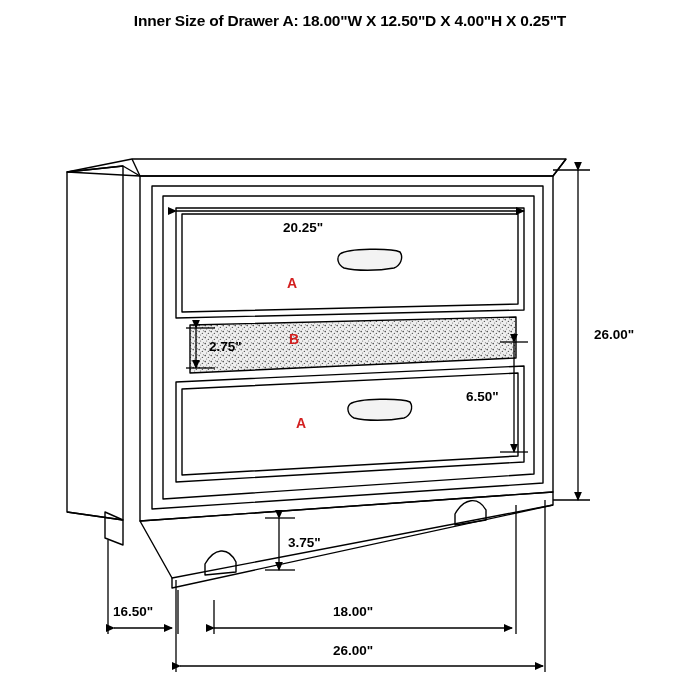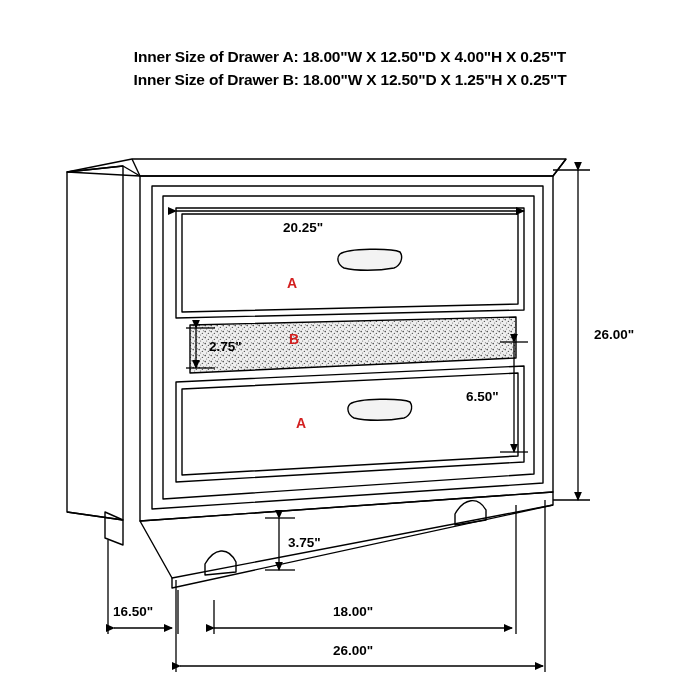--- a/index.html
+++ b/index.html
@@ -21,21 +21,20 @@
   }
   .hdr {
     position: absolute;
     left: 0;
     width: 700px;
     text-align: center;
     font-weight: bold;
     font-size: 15.5px;
     color: #000;
     letter-spacing: -0.2px;
-    margin-top: 36px;
   }
   .hdr1 { top: 12px; }
   .hdr2 { top: 35px; }
 
   svg.diagram {
     position: absolute;
     left: 0;
     top: 0;
     width: 700px;
     height: 700px;
@@ -56,21 +55,20 @@
     color: #d32020;
     white-space: nowrap;
   }
 </style>
 </head>
 <body>
 
 <div id="stage">
 
   <div class="hdr hdr1">Inner Size of Drawer A: 18.00"W X 12.50"D X 4.00"H X 0.25"T</div>
-  <div class="hdr hdr2">Inner Size of Drawer B: 18.00"W X 12.50"D X 1.25"H X 0.25"T</div>
 
   <svg class="diagram" viewBox="0 0 700 700">
     <defs>
       <pattern id="glitter" width="6" height="6" patternUnits="userSpaceOnUse">
         <rect width="6" height="6" fill="#efefef"></rect>
         <circle cx="1.2" cy="1.6" r="0.8" fill="#4a4a4a"></circle>
         <circle cx="4.4" cy="3.4" r="0.7" fill="#5c5c5c"></circle>
         <circle cx="2.6" cy="5.0" r="0.6" fill="#6d6d6d"></circle>
         <circle cx="5.4" cy="0.8" r="0.5" fill="#555"></circle>
       </pattern>

